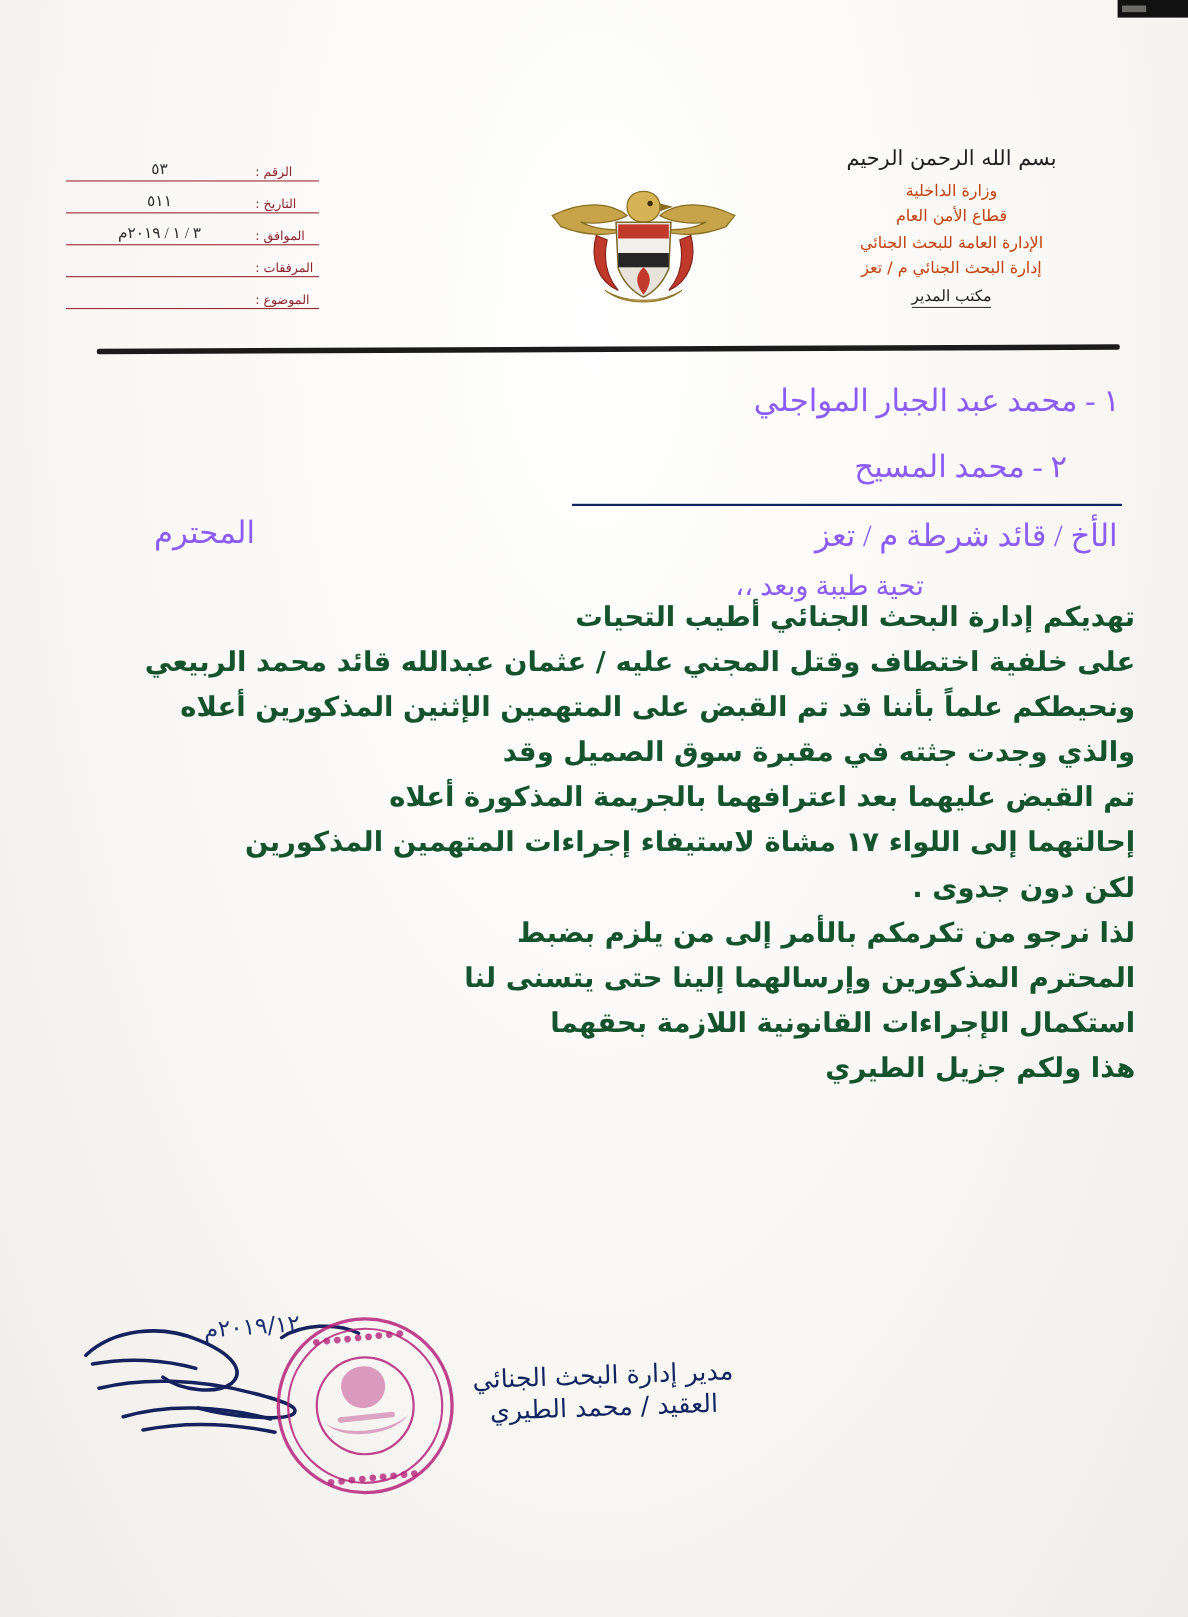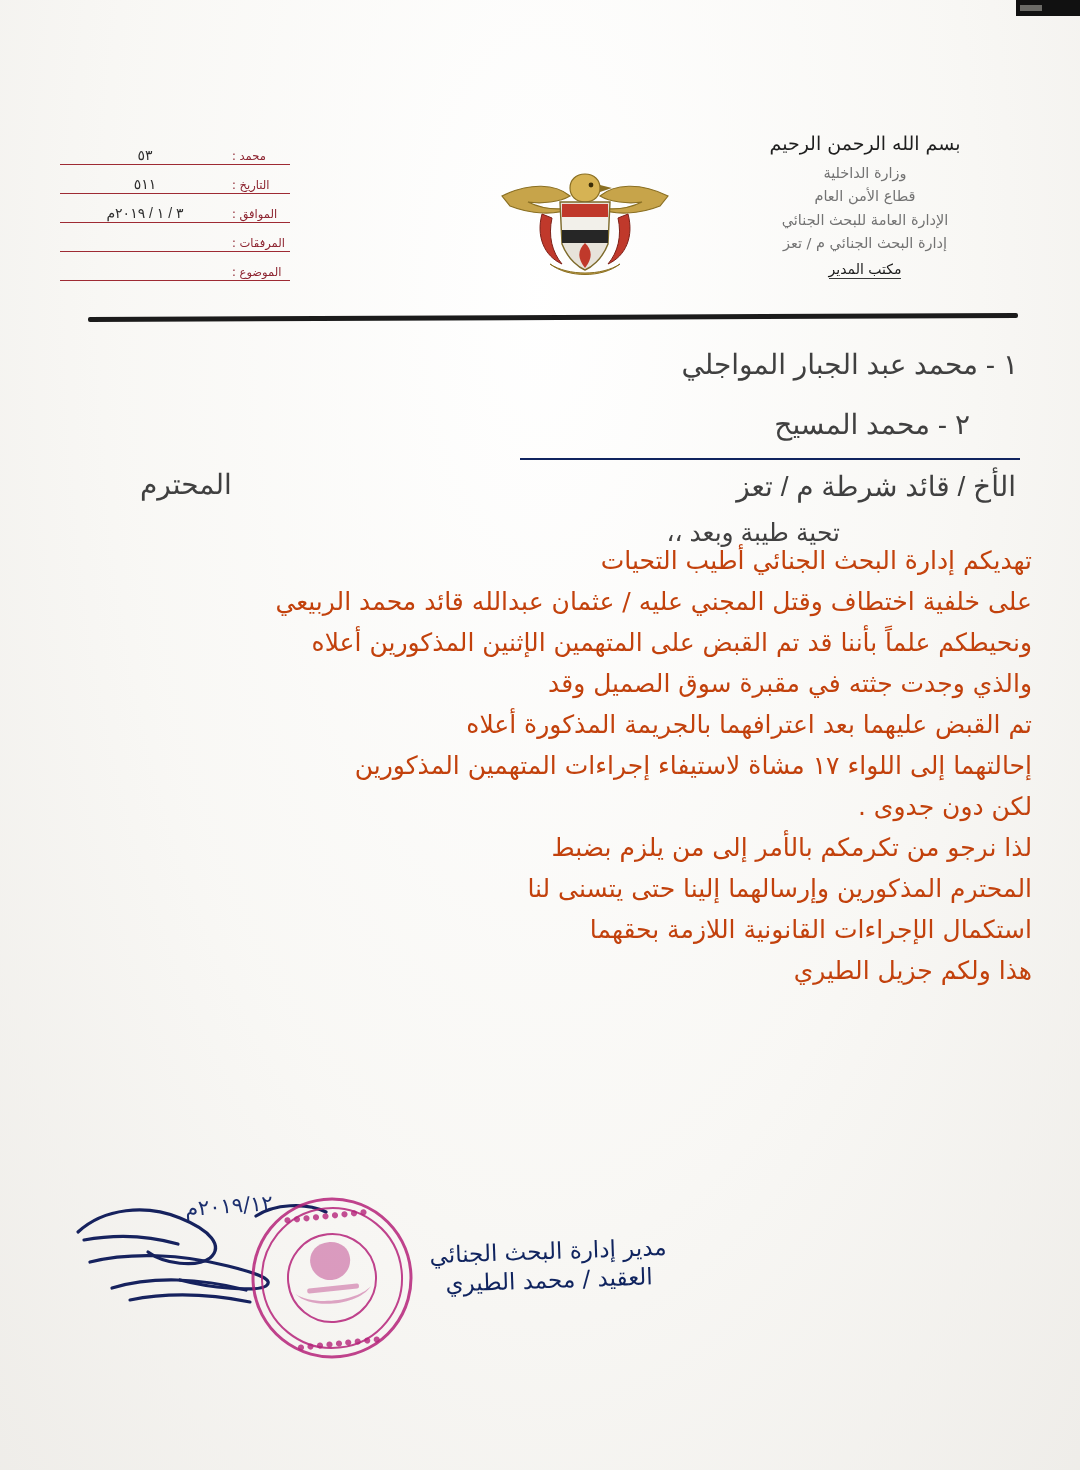--- a/index.html
+++ b/index.html
@@ -64,21 +64,21 @@
     font-family: "DejaVu Serif", serif;
     font-size: 19px;
     letter-spacing: .5px;
     color: #1f1f1f;
     filter: blur(0.25px);
     margin-bottom: 8px;
   }
   .lh-line {
     font-size: 14.5px;
     line-height: 1.62;
-    color: #737373;
+    color: #c2410c;
     filter: blur(0.2px);
   }
   .lh-office {
     display: inline-block;
     margin-top: 5px;
     font-size: 14px;
     font-weight: normal;
     color: #1a1a1a;
     border-bottom: 1.5px solid #3a3a3a;
     padding-bottom: 1px;
@@ -122,21 +122,21 @@
     padding-left: 2px;
     filter: blur(0.15px);
   }
   #ref-box .ref-label::after { content: " :"; }
   #ref-box .ref-value {
     flex: 1 1 auto;
     text-align: center;
     color: #2e2e2e;
     font-size: 14px;
     letter-spacing: 2px;
-    font-family: Liberation Sans, sans-serif;
+    font-family: Liberation Serif, serif;
   }
 
   
   #head-rule {
     position: absolute;
     top: 315px;
     left: 88px;
     right: 62px;
     height: 5px;
     background: #1b1b1b;
@@ -148,22 +148,22 @@
   #handwriting {
     position: absolute;
     top: 330px;
     left: 40px;
     right: 40px;
     bottom: 150px;
     color: #0d2360;
   }
   .hw {
     position: absolute;
-    font-family: Liberation Sans, sans-serif;
-    color: #404040;
+    font-family: Liberation Serif, serif;
+    color: #8b5cf6;
     white-space: nowrap;
     font-size: 25px;
     letter-spacing: -0.5px;
   }
   .hw.lg { font-size: 28px; }
   .hw-underline {
     position: absolute;
     height: 2px;
     background: #10245f;
   }
@@ -172,26 +172,27 @@
   #body-lines {
     position: absolute;
     top: 218px;
     right: 0;
     left: 0;
   }
   #body-lines .hw-line {
     position: relative;
     font-size: 25px;
     line-height: 1.0;
-    color: #c2410c;
+    color: #14532d;
     text-align: right;
     padding-right: 8px;
     margin-bottom: 16px;
     white-space: nowrap;
     letter-spacing: -0.6px;
+    font-weight: bold;
   }
 
   
   #stamp {
     position: absolute;
     left: 248px;
     bottom: 108px;
     width: 168px;
     height: 168px;
     transform: rotate(-6deg);
@@ -264,21 +265,21 @@
         <path d="M95 91 C101 97 104 104 95 116 C86 104 89 97 95 91 Z" fill="#c0392b"></path>
 
         <path d="M52 62 C46 84 54 104 72 112 C62 100 58 84 62 66 Z" fill="#c0392b" stroke="#7d2018" stroke-width="1"></path>
         <path d="M138 62 C144 84 136 104 118 112 C128 100 132 84 128 66 Z" fill="#c0392b" stroke="#7d2018" stroke-width="1"></path>
         <path d="M60 112 C78 126 112 126 130 112 C112 124 78 124 60 112 Z" fill="#c7a44a" stroke="#8a6f22" stroke-width="1"></path>
       </svg>
     </div>
 
     <div id="ref-box">
       <div class="ref-row">
-        <span class="ref-label">محمد</span>
+        <span class="ref-label">الرقم</span>
         <span class="ref-value">٥٣</span>
       </div>
       <div class="ref-row">
         <span class="ref-label">التاريخ</span>
         <span class="ref-value">٥١١</span>
       </div>
       <div class="ref-row">
         <span class="ref-label">الموافق</span>
         <span class="ref-value">٣ / ١ / ٢٠١٩م</span>
       </div>

